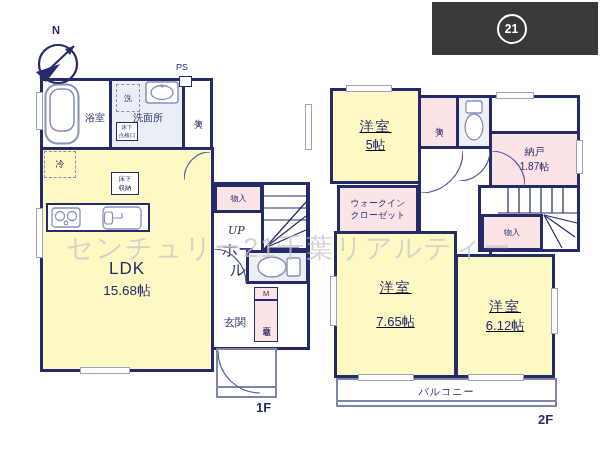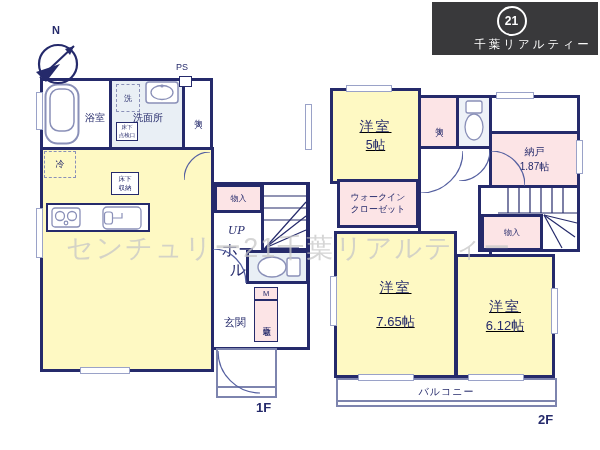--- a/index.html
+++ b/index.html
@@ -47,21 +47,20 @@
       <polygon points="50,20 41,23 46,29" fill="#252a6b"></polygon>
       <polygon points="12,46 36,38 22,56" fill="#252a6b"></polygon>
     </svg>
     <div class="lbl" style="left:28px;top:-2px;font-size:11px;font-weight:bold;">N</div>
   </div>
 
   <div id="logo">
     <div class="row">
       <div class="badge">21</div>
     </div>
-    <div class="company">千葉リアルティー</div>
   </div>
 
   <div class="room white" style="left:40px;top:78px;width:72px;height:72px;"></div>
   <div class="abs" style="left:44px;top:83px;z-index:4;">
     <svg width="36" height="62" viewBox="0 0 36 62">
       <rect x="1.5" y="1.5" width="33" height="59" rx="12" fill="#fff" stroke="#8a90b8" stroke-width="2"></rect>
       <rect x="6" y="6" width="24" height="42" rx="9" fill="none" stroke="#8a90b8" stroke-width="1.5"></rect>
     </svg>
   </div>
   <div class="lbl" style="left:80px;top:112px;width:30px;">浴室</div>
@@ -108,20 +107,24 @@
       <circle cx="21" cy="9" r="4.5" fill="none" stroke="#8a90b8" stroke-width="1.3"></circle>
       <circle cx="15" cy="16" r="1.8" fill="none" stroke="#8a90b8" stroke-width="1.2"></circle>
     </svg>
   </div>
   <div class="abs" style="left:102px;top:206px;z-index:5;">
     <svg width="40" height="24" viewBox="0 0 40 24">
       <rect x="1" y="1" width="38" height="22" rx="4" fill="#fff" stroke="#8a90b8" stroke-width="1.3"></rect>
       <rect x="2.5" y="6" width="8" height="12" rx="2.5" fill="none" stroke="#8a90b8" stroke-width="1.2"></rect>
       <path d="M10 12 L20 12 L20 7" fill="none" stroke="#8a90b8" stroke-width="1.2"></path>
     </svg>
+  </div>
+  <div class="lbl" style="left:57px;top:258px;width:140px;">
+    <div style="font-size:17px;letter-spacing:1px;">LDK</div>
+    <div style="font-size:13.5px;margin-top:4px;">15.68帖</div>
   </div>
 
   <div class="room white" style="left:211px;top:182px;width:99px;height:168px;"></div>
   <div class="room pink" style="left:214px;top:184px;width:49px;height:29px;border-width:3px;z-index:4;">
     <span class="in-lbl" style="font-size:8px;">物入</span>
   </div>
 
   <div class="room white" style="left:261px;top:182px;width:48px;height:69px;z-index:4;"></div>
   <div class="abs" style="left:261px;top:182px;z-index:5;">
     <svg width="48" height="69" viewBox="0 0 48 69">
@@ -217,21 +220,21 @@
           <line x1="66" y1="30" x2="97" y2="52"></line>
         <line x1="66" y1="30" x2="84" y2="63"></line>
       </g>
     </svg>
   </div>
   <div class="lbl serif-it" style="left:481px;top:190px;font-size:10px;">DN</div>
   <div class="room pink" style="left:481px;top:214px;width:62px;height:37px;border-width:3px;z-index:5;">
     <span class="in-lbl" style="font-size:8px;">物入</span>
   </div>
 
-  <div class="room pink" style="left:337px;top:179px;width:82px;height:49px;">
+  <div class="room pink" style="left:337px;top:185px;width:82px;height:49px;">
     <span class="in-lbl" style="font-size:9px;">ウォークイン</span>
     <span class="in-lbl" style="font-size:9px;">クローゼット</span>
   </div>
 
   <div class="room cream" style="left:334px;top:231px;width:123px;height:147px;">
     <span class="in-lbl" style="font-size:14px;letter-spacing:2px;">洋室</span>
     <span class="in-lbl" style="font-size:13px;margin-top:17px;text-align:center;">7.65帖</span>
   </div>
   <div class="room cream" style="left:455px;top:254px;width:100px;height:124px;">
     <span class="in-lbl" style="font-size:14px;letter-spacing:2px;">洋室</span>

